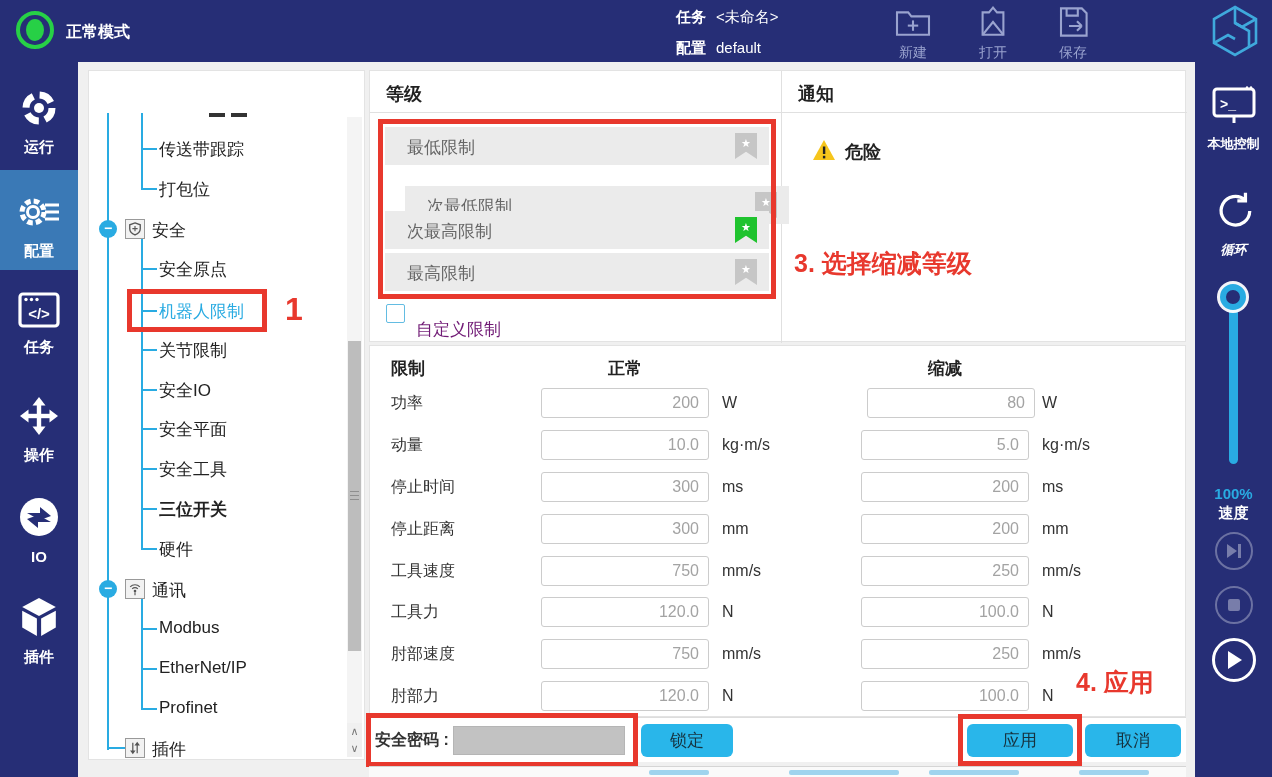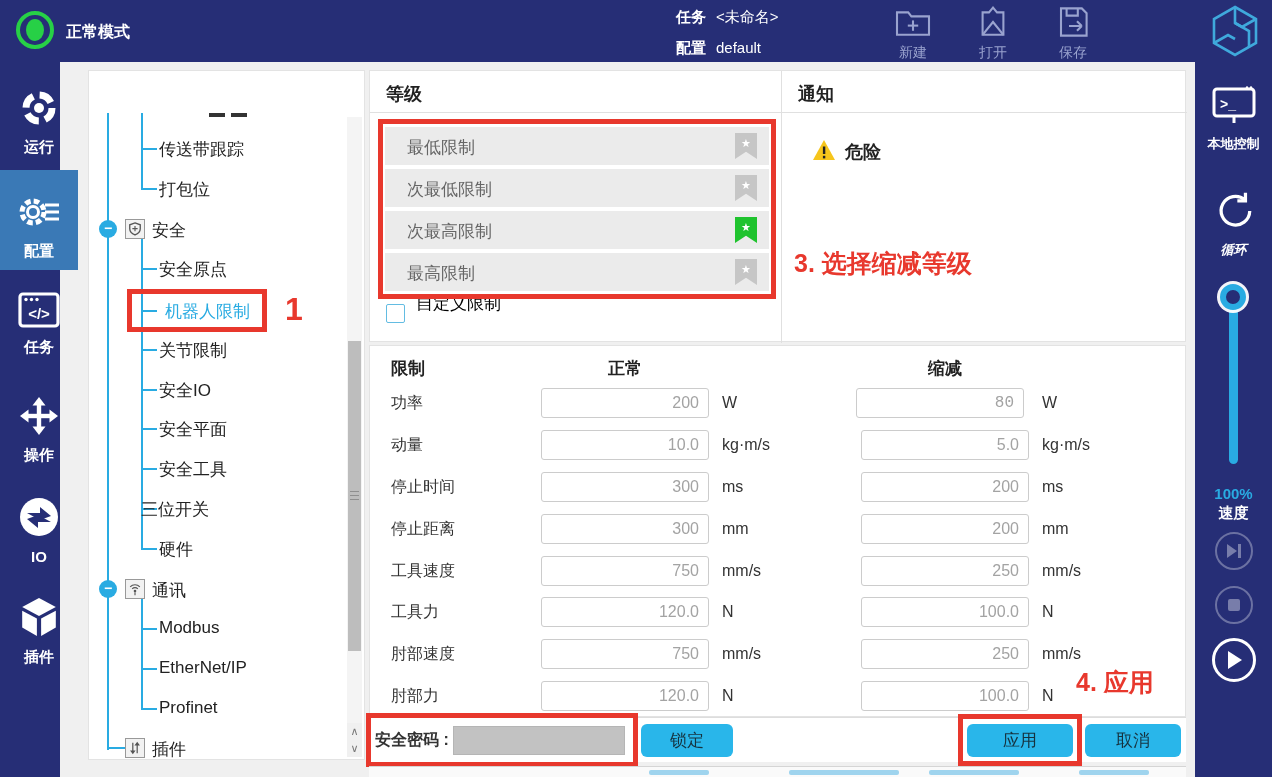--- a/index.html
+++ b/index.html
@@ -12,21 +12,21 @@
   .topbar { left:0; top:0; width:1272px; height:62px; background:#262e76; color:#fff; }
   .mode-dot { left:16px; top:11px; width:38px; height:38px; border-radius:50%; border:4px solid #27d046; display:flex; align-items:center; justify-content:center; }
   .mode-dot i { width:18px; height:22px; border-radius:50%; background:#27d046; display:block; }
   .mode-label { left:66px; top:22px; font-size:16px; font-weight:bold; }
   .tb-kv { font-size:15px; color:#fff; }
   .tb-kv b { font-weight:bold; margin-right:10px; }
   .tb-action { width:64px; text-align:center; color:#9aa3cf; }
   .tb-action .lbl { font-size:14px; margin-top:2px; color:#9aa3cf; }
 
   
-  .lsidebar { left:0; top:62px; width:60px; height:715px; background:#262e76; }
+  .lsidebar { left:0; top:62px; width:78px; height:715px; background:#262e76; }
   .nav-item { width:78px; text-align:center; color:#fff; padding-top:8px; }
   .nav-item .lbl { font-size:15px; font-weight:bold; margin-top:6px; }
   .nav-item.active { background:#3a79b6; }
 
   
   .panel { background:#fff; border:1px solid #e3e3e3; }
   .panel-h { font-size:18px; font-weight:bold; color:#222; padding:11px 16px 9px 16px; border-bottom:1px solid #e0e0e0; }
 
   
   .tree-wrap { left:88px; top:70px; width:277px; height:690px; }
@@ -235,26 +235,26 @@
       <div class="node-circle" style="left:10px; top:107px;">−</div>
       <div class="node-icon" style="left:36px; top:106px;">
         <svg width="14" height="14" viewBox="0 0 16 16">
             <path d="M8 1l6 2.2v4.6c0 3.8-3 5.8-6 7-3-1.2-6-3.2-6-7V3.2z" fill="none" stroke="#555" stroke-width="1.5"></path>
             <path d="M8 4.5v6M5 7.5h6" stroke="#555" stroke-width="1.3"></path>
           </svg>
       </div>
       <div class="tree-item" style="left:63px; top:106px;">安全</div>
 
       <div class="tree-item" style="left:70px; top:145px;">安全原点</div>
-      <div class="tree-item sel" style="left:76px; top:187px;font-family:Liberation Serif, serif;">机器人限制</div>
+      <div class="tree-item sel" style="left:70px; top:187px;font-family:Liberation Serif, serif;">机器人限制</div>
       <div class="tree-item" style="left:70px; top:226px;">关节限制</div>
       <div class="tree-item" style="left:70px; top:266px;">安全IO</div>
       <div class="tree-item" style="left:70px; top:305px;">安全平面</div>
       <div class="tree-item" style="left:70px; top:345px;">安全工具</div>
-      <div class="tree-item" style="left:52px; top:385px;">三位开关</div>
+      <div class="tree-item" style="left:70px; top:385px;font-weight:bold;">三位开关</div>
       <div class="tree-item" style="left:70px; top:425px;">硬件</div>
 
       <div class="node-circle" style="left:10px; top:467px;">−</div>
       <div class="node-icon" style="left:36px; top:466px;">
         <svg width="14" height="14" viewBox="0 0 16 16" fill="none" stroke="#555" stroke-width="1.3">
             <path d="M2.5 5.5a7.5 7.5 0 0 1 11 0"></path>
             <path d="M4.8 7.8a4.3 4.3 0 0 1 6.4 0"></path>
             <circle cx="8" cy="10.3" r="1.5" fill="#555" stroke="none"></circle>
             <path d="M8 11.8V15"></path>
           </svg>
@@ -288,35 +288,35 @@
 
   <div class="abs panel band1">
 
     <div class="subpanel-h" style="left:0; width:412px;">等级</div>
     <div class="abs" style="left:411px; top:0; width:1px; height:272px; background:#e0e0e0;"></div>
 
     <div class="level-row" style="top:56px;">
       <span class="lv-lbl">最低限制</span>
       <span class="bookmark">★</span>
     </div>
-    <div class="level-row" style="top:98px;">
+    <div class="level-row" style="top:115px;margin-left:20px;">
       <span class="lv-lbl">次最低限制</span>
       <span class="bookmark">★</span>
     </div>
     <div class="level-row" style="top:140px;">
       <span class="lv-lbl">次最高限制</span>
       <span class="bookmark on">★</span>
     </div>
     <div class="level-row" style="top:182px;">
       <span class="lv-lbl">最高限制</span>
       <span class="bookmark">★</span>
     </div>
 
     <div class="chk" style="left:16px; top:233px;"></div>
-    <div class="abs" style="left:46px; top:221px; font-size:17px; color:#000000;">自定义限制</div>
+    <div class="abs" style="left:46px; top:247px; font-size:17px; color:#701a75;">自定义限制</div>
 
     <div class="red-box" style="left:8px; top:48px; width:398px; height:180px;"></div>
 
     <div class="subpanel-h" style="left:412px; width:405px;">通知</div>
     <div class="abs" style="left:442px; top:68px; display:flex; align-items:center; gap:9px;">
       <span>
         <svg width="24" height="22" viewBox="0 0 24 22">
             <path d="M12 1 23 21H1z" fill="#f6c51c"></path>
             <rect x="10.9" y="7.5" width="2.4" height="7.5" fill="#222"></rect>
             <rect x="10.9" y="16.8" width="2.4" height="2.6" fill="#222"></rect>
@@ -328,21 +328,21 @@
   </div>
 
   <div class="abs panel band2">
     <div class="th" style="left:21px; top:11px;">限制</div>
     <div class="th" style="left:171px; top:11px; width:168px; text-align:center;">正常</div>
     <div class="th" style="left:491px; top:11px; width:168px; text-align:center;">缩减</div>
 
     <div class="row-lbl" style="top:42px;">功率</div>
     <input class="val" style="left: 171px; top: 42px;" value="200">
     <div class="unit" style="left:352px; top:42px;">W</div>
-    <input class="val" style="left: 486px; top: 42px; font-family: Liberation Mono, monospace;" value="80">
+    <input class="val" style="left: 497px; top: 42px;" value="80">
     <div class="unit" style="left:672px; top:42px;">W</div>
 
     <div class="row-lbl" style="top:84px;">动量</div>
     <input class="val" style="left: 171px; top: 84px;" value="10.0">
     <div class="unit" style="left:352px; top:84px;">kg·m/s</div>
     <input class="val" style="left: 491px; top: 84px;" value="5.0">
     <div class="unit" style="left:672px; top:84px;">kg·m/s</div>
 
     <div class="row-lbl" style="top:126px;">停止时间</div>
     <input class="val" style="left: 171px; top: 126px;" value="300">

